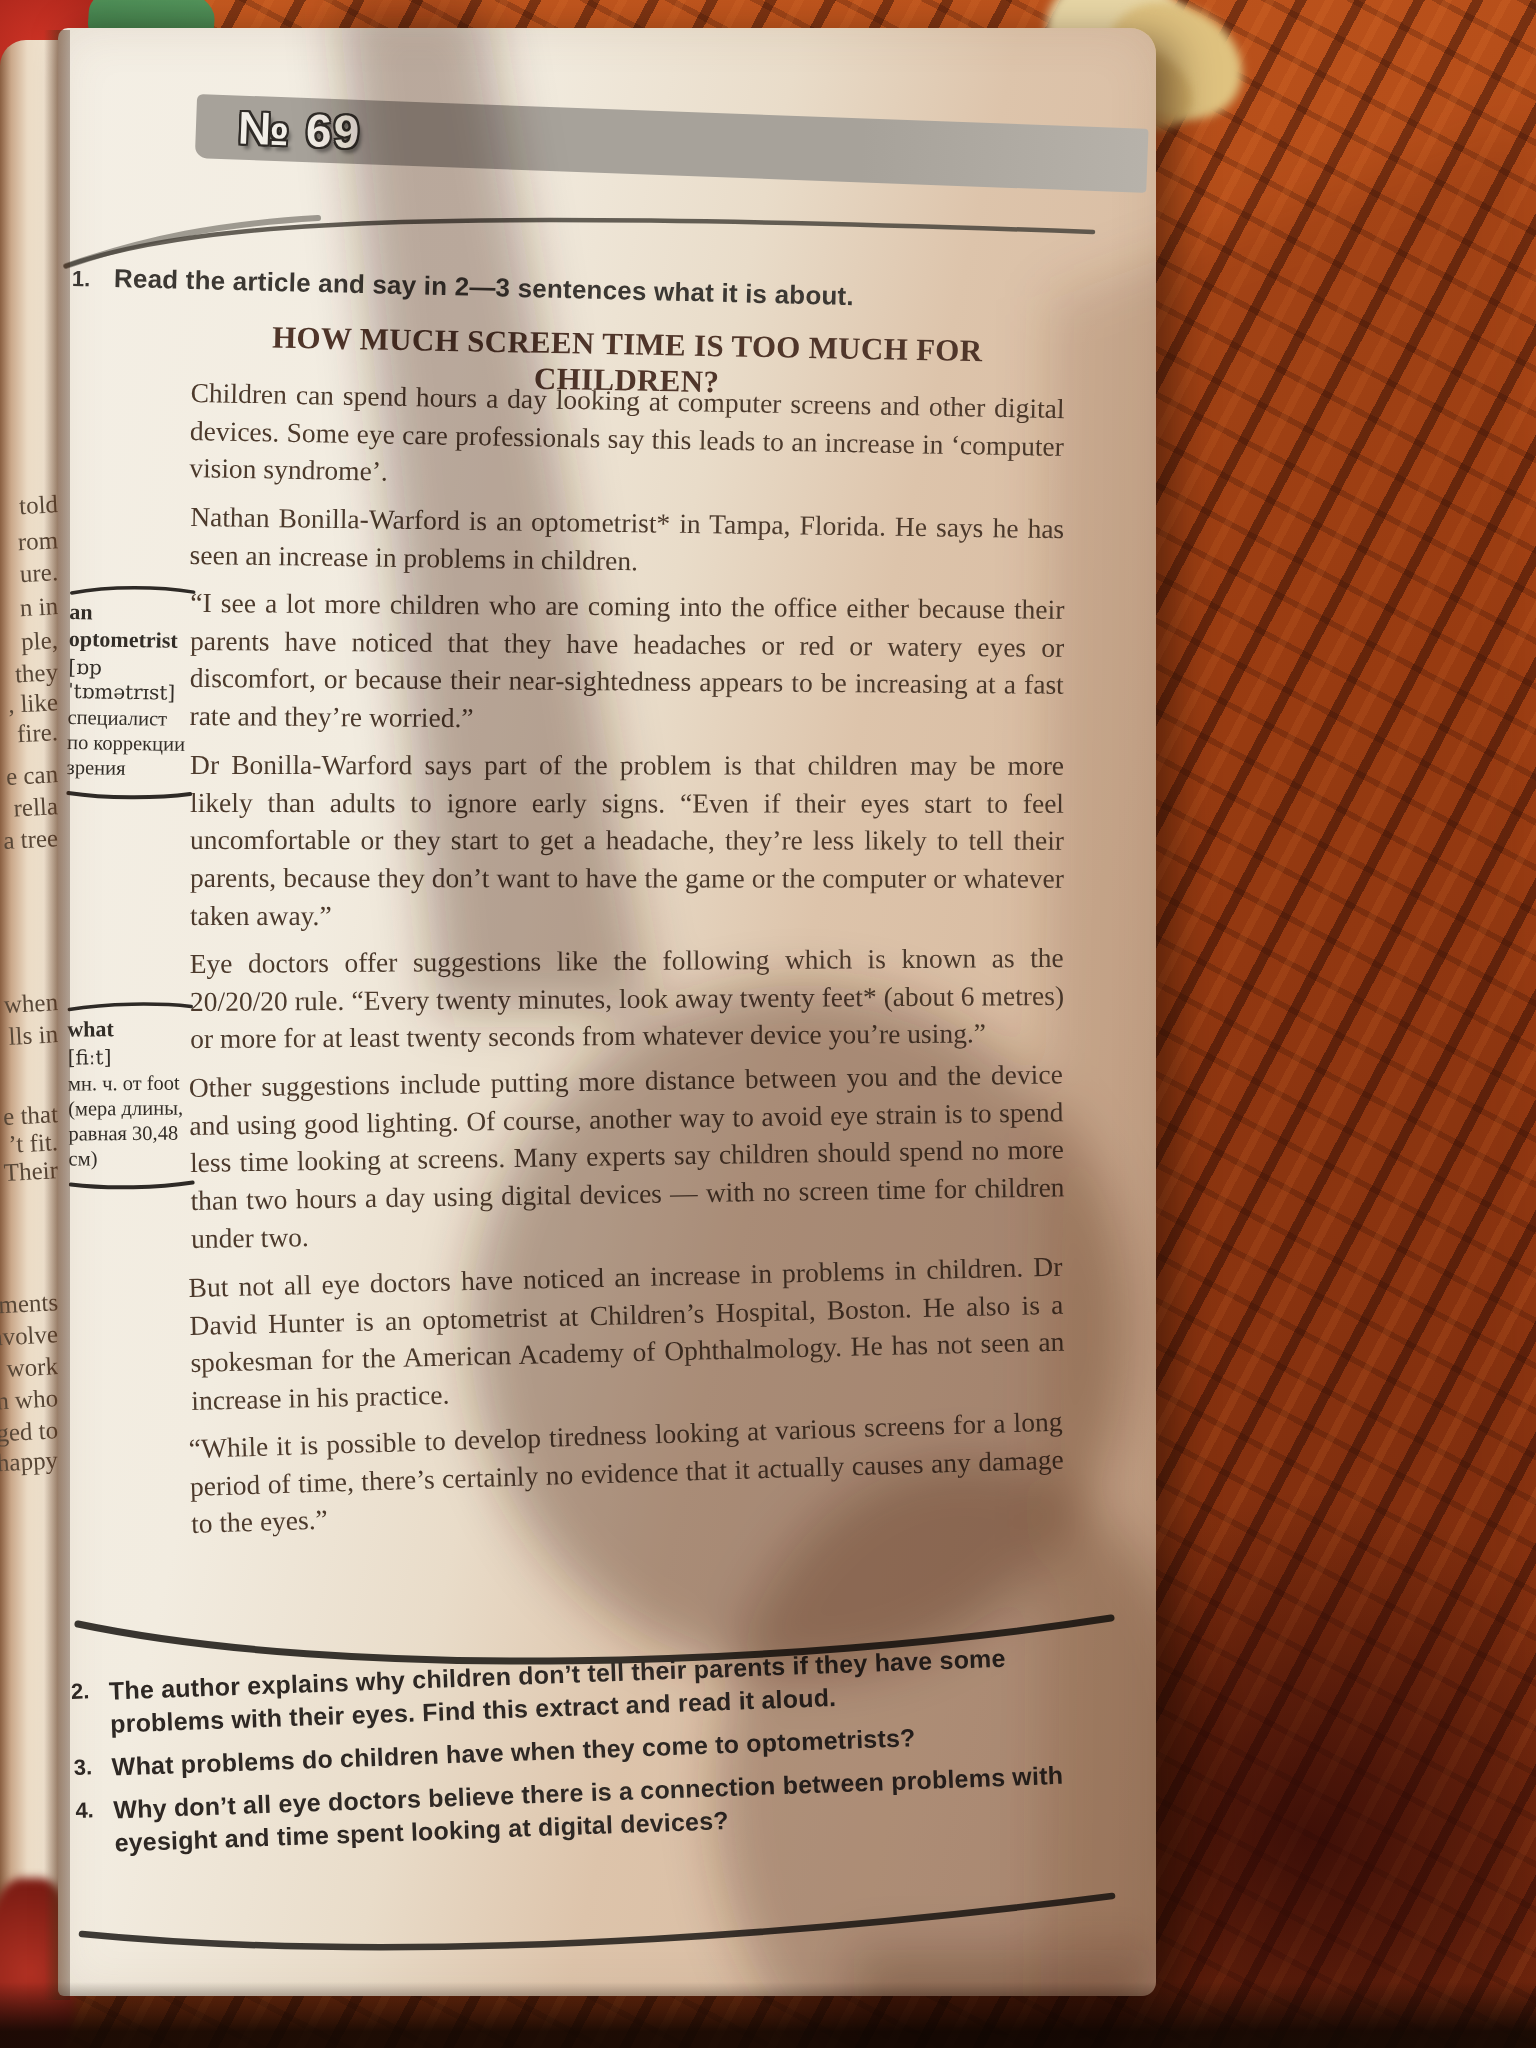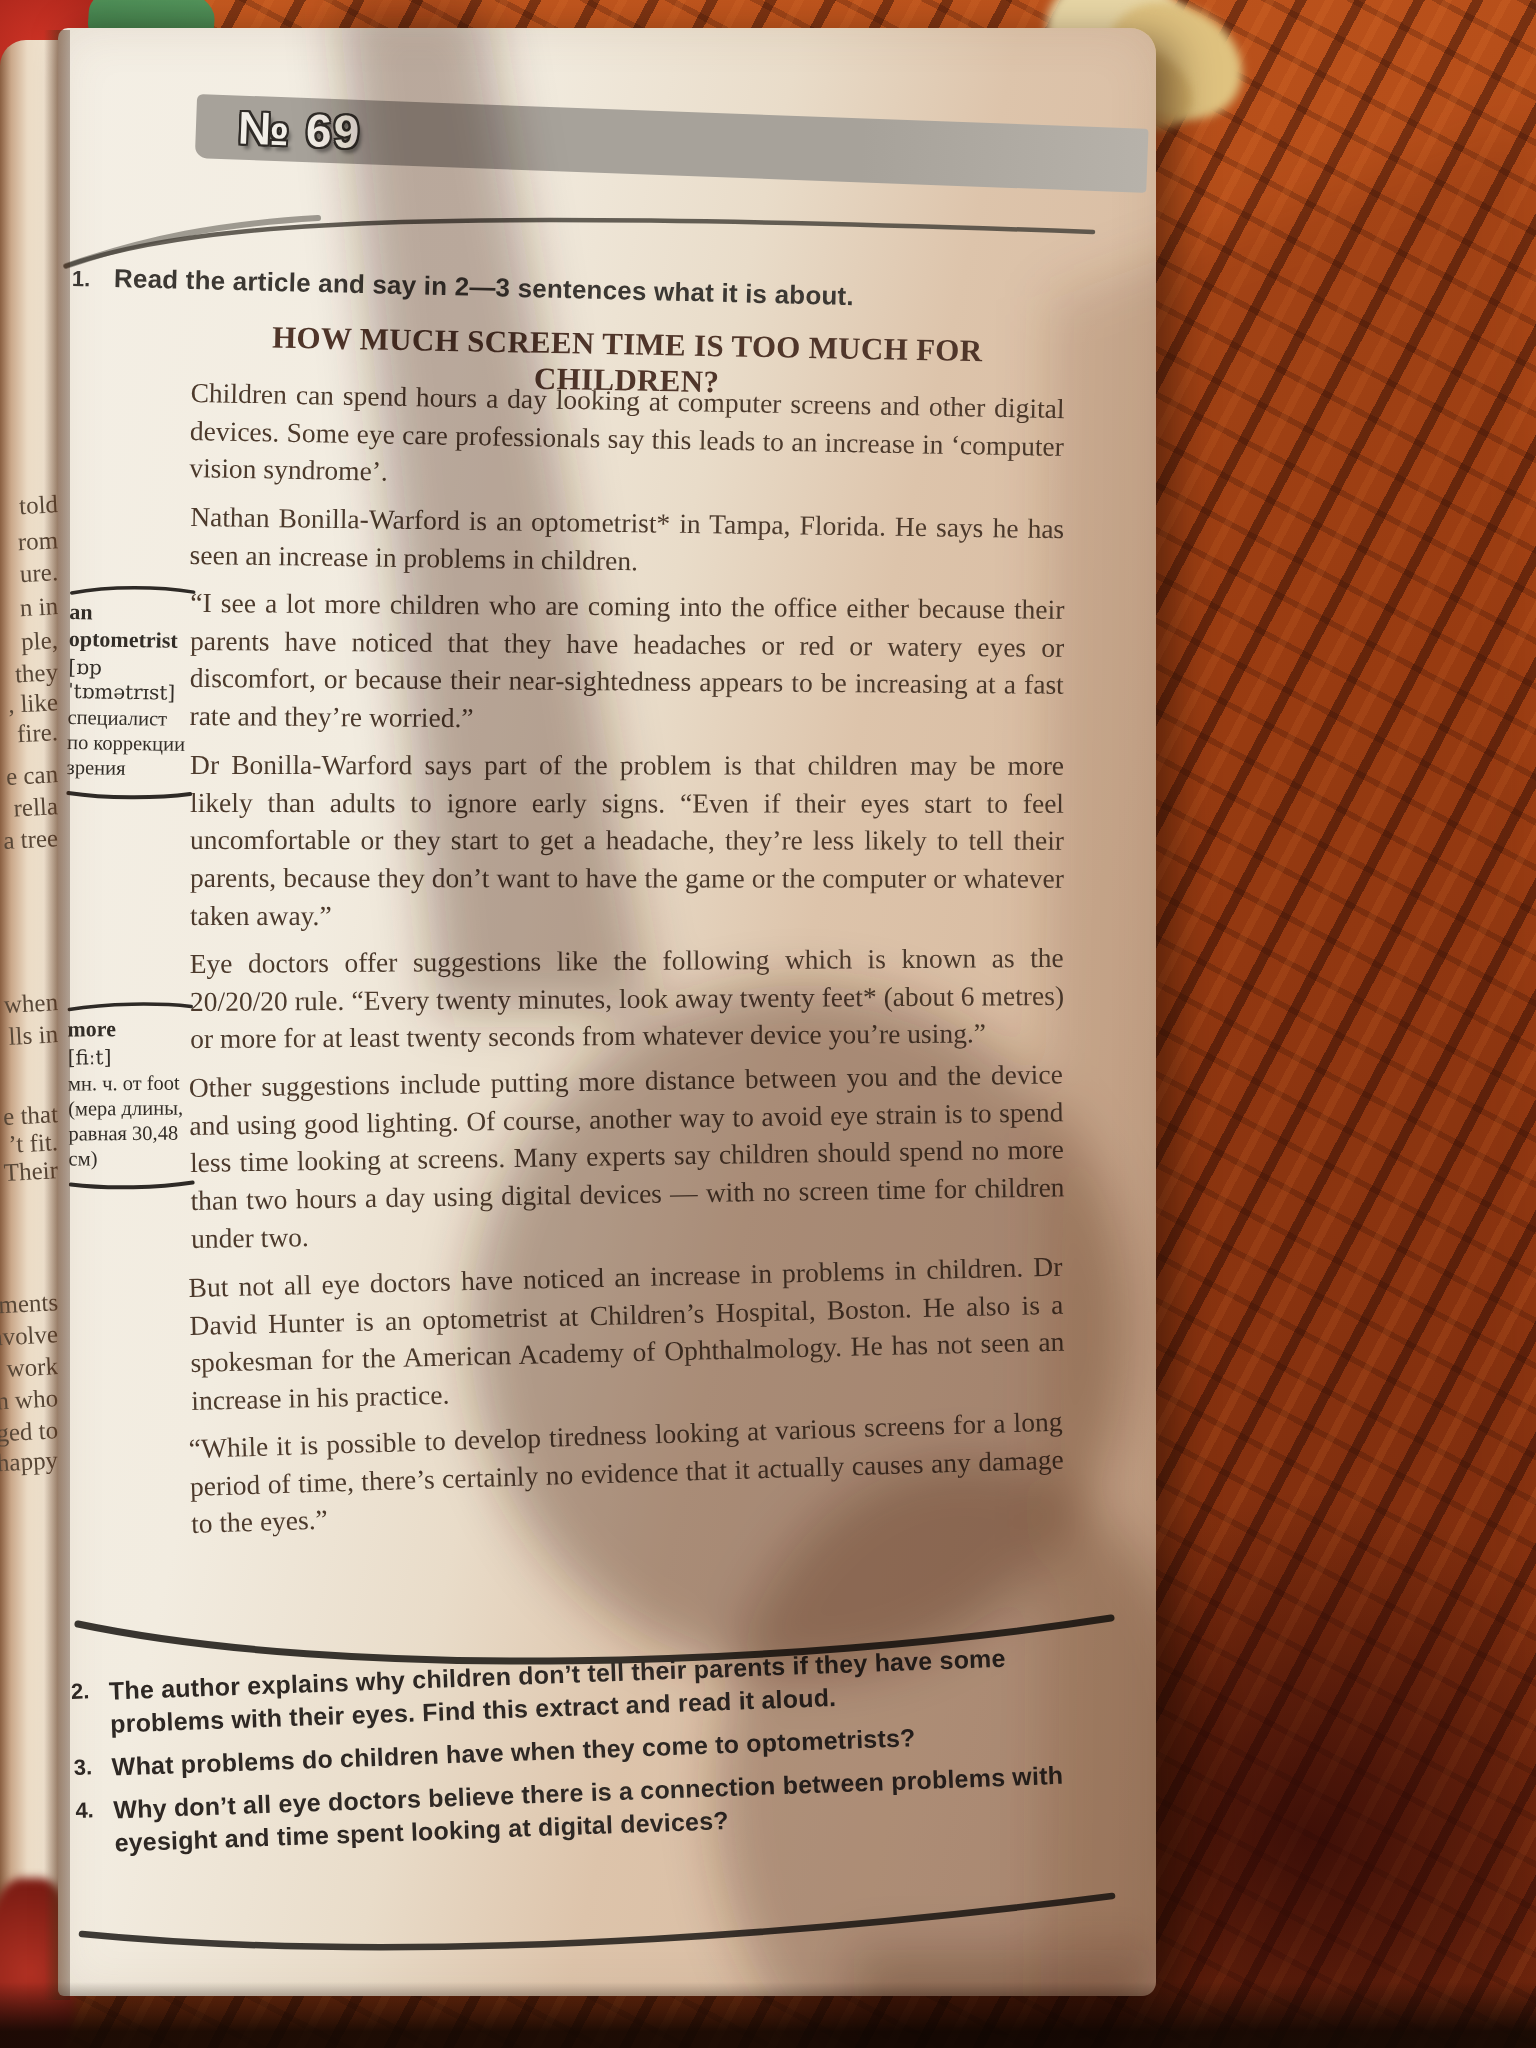--- a/index.html
+++ b/index.html
@@ -215,21 +215,21 @@
     <div class="mn-ru">специалист по коррекции зрения</div>
     <svg class="mn-rule mn-bottom" viewBox="0 0 126 12">
         <path d="M2,5 C40,10 90,9 124,4" stroke="#2e2a26" stroke-width="4" fill="none" stroke-linecap="round"></path>
       </svg>
   </div>
 
   <div class="margin-note mn2">
     <svg class="mn-rule" viewBox="0 0 126 12">
         <path d="M2,9 C40,3 90,3 124,7" stroke="#2e2a26" stroke-width="3.5" fill="none" stroke-linecap="round"></path>
       </svg>
-    <div class="mn-term">more</div>
+    <div class="mn-term">what</div>
     <div class="mn-tr">[fiːt]</div>
     <div class="mn-ru">мн. ч. от foot (мера длины, равная 30,48 см)</div>
     <svg class="mn-rule mn-bottom" viewBox="0 0 126 12">
         <path d="M2,5 C40,10 90,9 124,4" stroke="#2e2a26" stroke-width="4" fill="none" stroke-linecap="round"></path>
       </svg>
   </div>
 
   <svg class="swoosh rule-bottom1" viewBox="0 0 1055 80">
     <path d="M12,18 C280,74 720,62 1045,12" stroke="#1f1b17" stroke-width="7" fill="none" opacity="0.88" stroke-linecap="round"></path>
   </svg>

